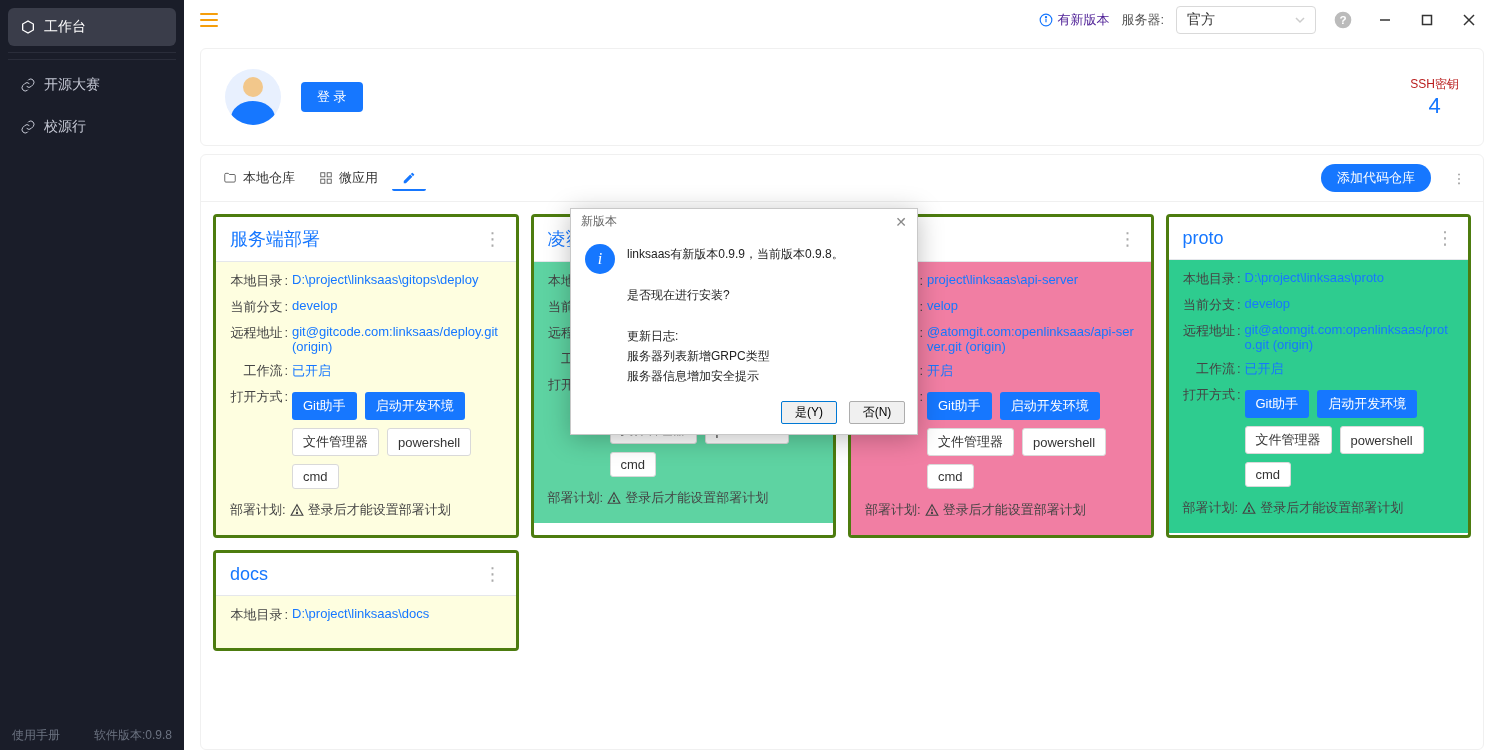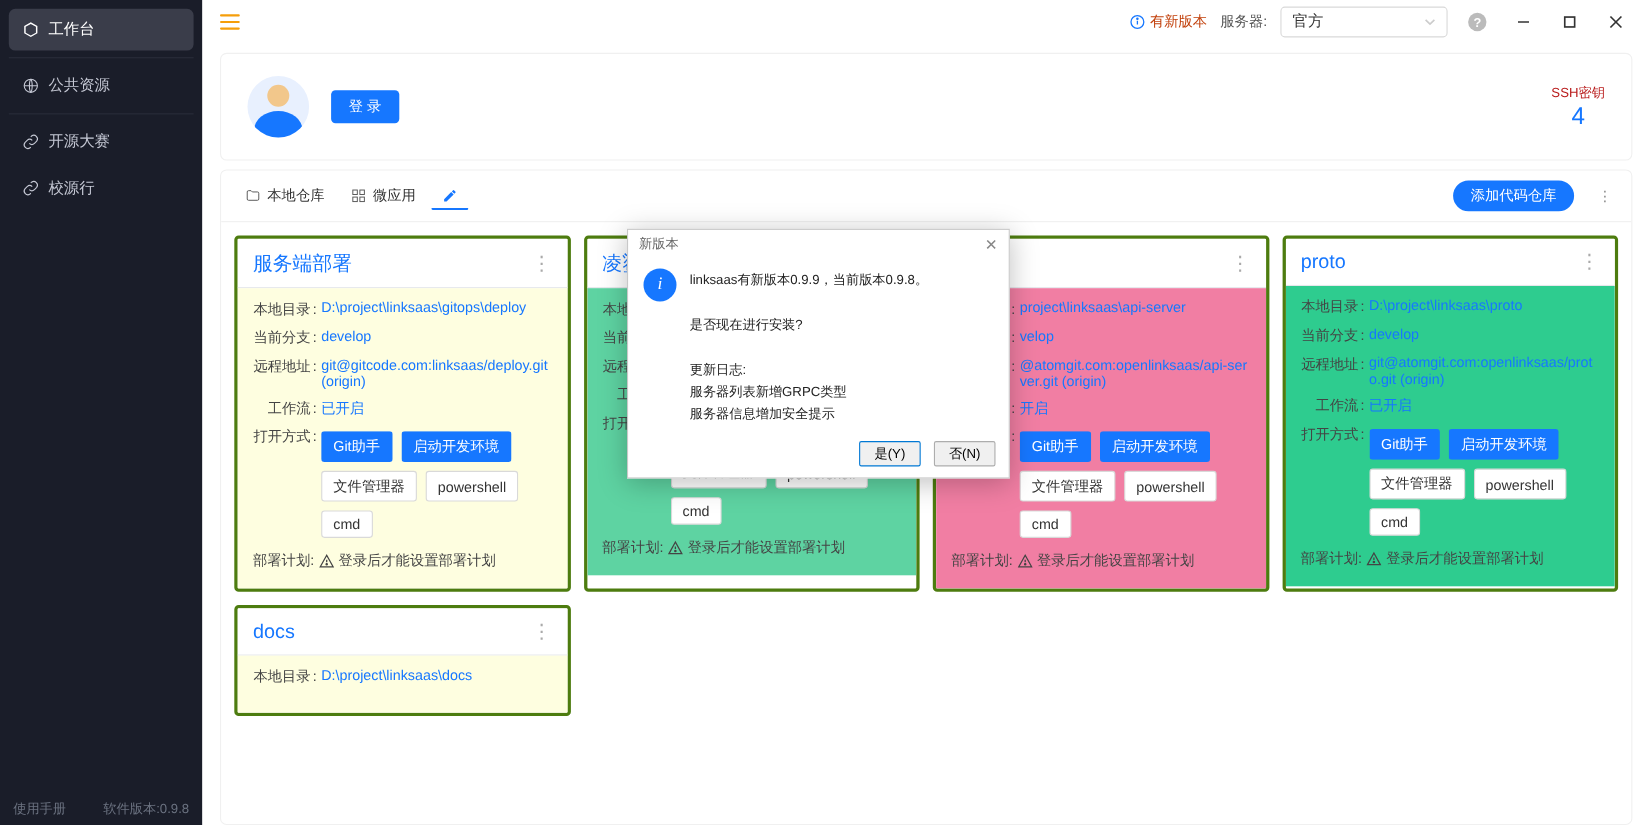--- a/index.html
+++ b/index.html
@@ -14,23 +14,23 @@
 .sb-item .ic { width: 16px; height: 16px; display: inline-flex; align-items: center; justify-content: center; }
 .sb-divider { height: 1px; background: #2a2d3a; margin: 6px 0; }
 .sidebar-footer { display: flex; justify-content: space-between; padding: 6px 12px; font-size: 12px; color: #6b7280; }
 
 
 .main { flex: 1; display: flex; flex-direction: column; background: #fff; }
 .topbar { height: 40px; display: flex; align-items: center; padding: 0 16px; gap: 12px; }
 .hamburger { width: 18px; height: 14px; display: flex; flex-direction: column; justify-content: space-between; cursor: pointer; }
 .hamburger span { height: 2px; background: #f59e0b; border-radius: 1px; }
 .top-spacer { flex: 1; }
-.new-ver { color: #c2410c; font-size: 13px; display: flex; align-items: center; gap: 4px; cursor: pointer; }
+.new-ver { color: #4c1d95; font-size: 13px; display: flex; align-items: center; gap: 4px; cursor: pointer; }
 .srv-label { color: #555; }
-.srv-select { display: flex; align-items: center; justify-content: space-between; width: 152px; height: 28px; border: 1px solid #d9d9d9; border-radius: 4px; padding: 0 10px; font-size: 14px; background: #fff; cursor: pointer; }
+.srv-select { display: flex; align-items: center; justify-content: space-between; width: 140px; height: 28px; border: 1px solid #d9d9d9; border-radius: 4px; padding: 0 10px; font-size: 14px; background: #fff; cursor: pointer; }
 .help-ic, .win-btn { width: 30px; height: 30px; display: flex; align-items: center; justify-content: center; cursor: pointer; color: #555; }
 .help-ic svg { color: #bbb; }
 .win-btn svg { stroke: #333; stroke-width: 1.5; fill: none; }
 
 .user-row { margin: 8px 16px; background: #fff; border: 1px solid #f0f0f0; border-radius: 6px; padding: 20px 24px; display: flex; align-items: center; gap: 20px; }
 .avatar { width: 56px; height: 56px; border-radius: 50%; background: #e8f0fe; position: relative; overflow: hidden; }
 .avatar::before { content: ""; position: absolute; top: 8px; left: 18px; width: 20px; height: 20px; border-radius: 50%; background: #f2c78b; }
 .avatar::after { content: ""; position: absolute; bottom: -10px; left: 6px; width: 44px; height: 34px; border-radius: 50% 50% 0 0; background: #1677ff; }
 .login-btn { background: #1677ff; color: #fff; border: none; border-radius: 4px; padding: 6px 16px; font-size: 13px; cursor: pointer; }
 .ssh { margin-left: auto; text-align: center; }
@@ -88,29 +88,20 @@
     <div class="sidebar-nav">
       <div class="sb-item active">
         <span class="ic">
             <svg viewBox="0 0 24 24" width="16" height="16" fill="currentColor">
               <path d="M12 2l9 5v10l-9 5-9-5V7l9-5zm0 2.3L5 8v8l7 3.9 7-3.9V8l-7-3.7z"></path>
             </svg>
           </span>
         <span>工作台</span>
       </div>
       <div class="sb-divider"></div>
-      <div class="sb-item">
-        <span class="ic">
-            <svg viewBox="0 0 24 24" width="16" height="16" fill="none" stroke="currentColor" stroke-width="1.5">
-              <circle cx="12" cy="12" r="9"></circle>
-              <path d="M3 12h18M12 3c2.5 3 2.5 15 0 18M12 3c-2.5 3-2.5 15 0 18"></path>
-            </svg>
-          </span>
-        <span>公共资源</span>
-      </div>
       <div class="sb-divider"></div>
       <div class="sb-item">
         <span class="ic">
             <svg viewBox="0 0 24 24" width="16" height="16" fill="none" stroke="currentColor" stroke-width="1.5">
               <path d="M10 14a5 5 0 0 0 7 0l3-3a5 5 0 0 0-7-7l-1 1M14 10a5 5 0 0 0-7 0l-3 3a5 5 0 0 0 7 7l1-1"></path>
             </svg>
           </span>
         <span>开源大赛</span>
       </div>
       <div class="sb-item">

